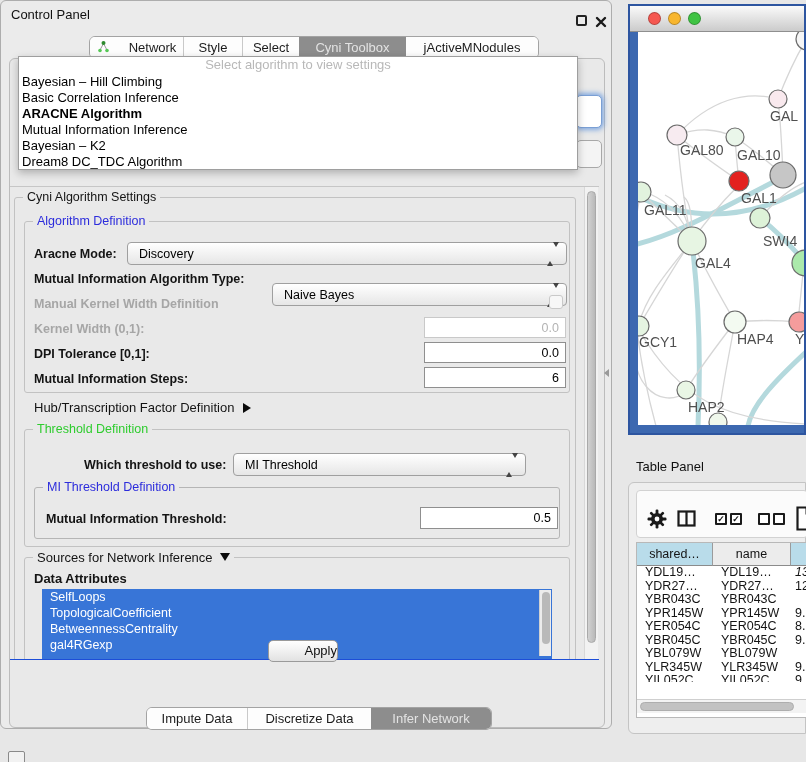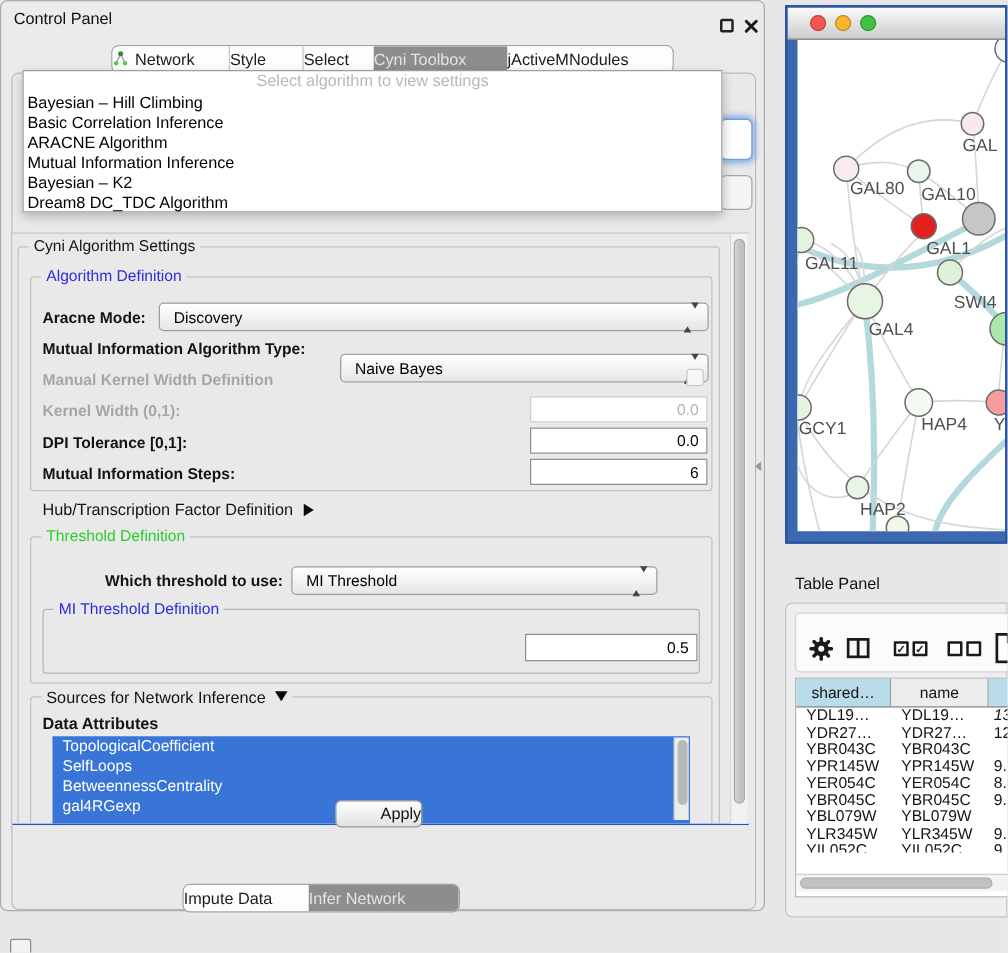--- a/index.html
+++ b/index.html
@@ -8,39 +8,39 @@
   .abs{position:absolute}
 
   
   #cp{position:absolute;left:0;top:5;width:612px;height:729px;background:#ebebeb;border:1px solid #adadad;border-radius:6px}
   #cp-title{position:absolute;left:10px;top:6px;font-size:13px;color:#111}
   #cp-float{position:absolute;left:575px;top:14px;width:11px;height:11px;border:2px solid #222;border-radius:2px;background:transparent}
   #cp-close{position:absolute;left:594px;top:13px;width:12px;height:12px}
 
   
   .tabbar{position:absolute;display:flex;height:23px;border:1px solid #a3a3a3;border-radius:6px;overflow:hidden;background:#fdfdfd;font-size:13px}
-  .tabbar .tab{display:flex;align-items:center;justify-content:flex-start;height:100%;color:#1c1c1c;background:#fdfdfd;border-left:1px solid #c9c9c9;cursor:default;gap:5px}
+  .tabbar .tab{display:flex;align-items:center;justify-content:center;height:100%;color:#1c1c1c;background:#fdfdfd;border-left:1px solid #c9c9c9;cursor:default;gap:19px}
   .tabbar .tab:first-child{border-left:none}
   .tabbar .tab.sel{background:#8d8d8d;color:#e3e3e3;border-left:none}
   .tabbar .tab.sel + .tab{border-left:none}
   #top-tabs{left:88px;top:35px}
   #bottom-tabs{left:146px;top:707px}
 
   
   #cp-main{position:absolute;left:8px;top:57px;width:596px;height:670px;background:#e9e9e9;border:1px solid #bcbcbc;border-radius:6px}
 
   
   #frag1{position:absolute;left:576px;top:95px;width:26px;height:33px;background:#fff;border:1px solid #7a9fd4;border-radius:5px;box-shadow:0 0 5px 2px rgba(96,148,222,.75);z-index:3}
   #frag2{position:absolute;left:576px;top:140px;width:26px;height:28px;background:#f4f4f4;border:1px solid #a8a8a8;border-radius:5px;z-index:3}
 
   
   #popup{position:absolute;left:18px;top:56px;width:560px;height:114px;background:#fff;border:1px solid #9e9e9e;box-shadow:0 3px 8px rgba(0,0,0,.25);z-index:10;font-size:13px}
   #popup .ph{height:17px;text-align:center;color:#b8b8b8}
   .popup-opt{height:16px;line-height:16px;padding-left:3px;color:#000;white-space:nowrap}
-  .popup-opt.bold{font-weight:normal}
+  .popup-opt.bold{font-weight:bold}
 
   
   #scrollpane{position:absolute;left:10px;top:186px;width:589px;height:474px;overflow:hidden;border-top:1px solid #c6c6c6;border-bottom:1px solid #1d4ed8;background:#e9e9e9}
   #vscroll{position:absolute;left:584px;top:187px;width:14px;height:472px;background:#f2f2f2;border-left:1px solid #d8d8d8}
   #vscroll .thumb{position:absolute;left:2px;top:4px;width:9px;height:452px;border-radius:5px;background:linear-gradient(90deg,#d2d2d2,#b9b9b9);border:1px solid #a9a9a9}
 
   .grp{position:absolute;border:1px solid #c2c2c2;border-radius:3px}
   .grp .gt{position:absolute;top:-8px;left:8px;background:#e9e9e9;padding:0 4px;font-size:12.5px;white-space:nowrap}
   .t-blue{color:#2c2cdc}
   .t-green{color:#2ecc2e}
@@ -187,49 +187,53 @@
     <span class="gt t-green">Threshold Definition</span>
   </div>
   <div class="lbl" style="left:74px;top:271px">Which threshold to use:</div>
   <div class="combo" style="left:223px;top:266px;width:293px">
     <span class="val">MI Threshold</span>
     <span class="arrows"><span class="up"></span><span class="dn"></span></span>
   </div>
   <div class="grp" style="left:24px;top:300px;width:526px;height:52px;border-color:#b5b5b5">
     <span class="gt t-blue">MI Threshold Definition</span>
   </div>
+  <div class="lbl" style="left:36px;top:325px">Mutual Information Threshold:</div>
   <div class="field" style="left:410px;top:320px;width:138px;height:22px">0.5</div>
 
   <div class="grp" style="left:14px;top:370px;width:546px;height:112px">
     <span class="gt" style="font-size:13px">
       <span>Sources for Network Inference</span><span class="tri-down"></span>
     </span>
   </div>
   <div class="lbl" style="left:24px;top:384px;font-size:13px">Data Attributes</div>
   <div id="attr-list" style="left:32px;top:402px">
     <div id="attr-items">
+        <div class="attr-item">SelfLoops</div>
         <div class="attr-item">TopologicalCoefficient</div>
-        <div class="attr-item">SelfLoops</div>
         <div class="attr-item">BetweennessCentrality</div>
         <div class="attr-item">gal4RGexp</div>
       </div>
     <div id="attr-scroll">
         <div class="thumb"></div>
       </div>
   </div>
 </div>
 <div id="vscroll">
     <div class="thumb"></div>
   </div>
 
 <button id="apply-btn">Apply</button>
 
 <div id="bottom-tabs" class="tabbar">
   <div class="tab" style="width:100px">
       <span>Impute Data</span>
+    </div>
+  <div class="tab" style="width:124px">
+      <span>Discretize Data</span>
     </div>
   <div class="tab sel" style="width:120px">
       <span>Infer Network</span>
     </div>
 </div>
 
 <div id="splitter-mark"></div>
 <div id="mini-win"></div>
 
 <div id="net">

